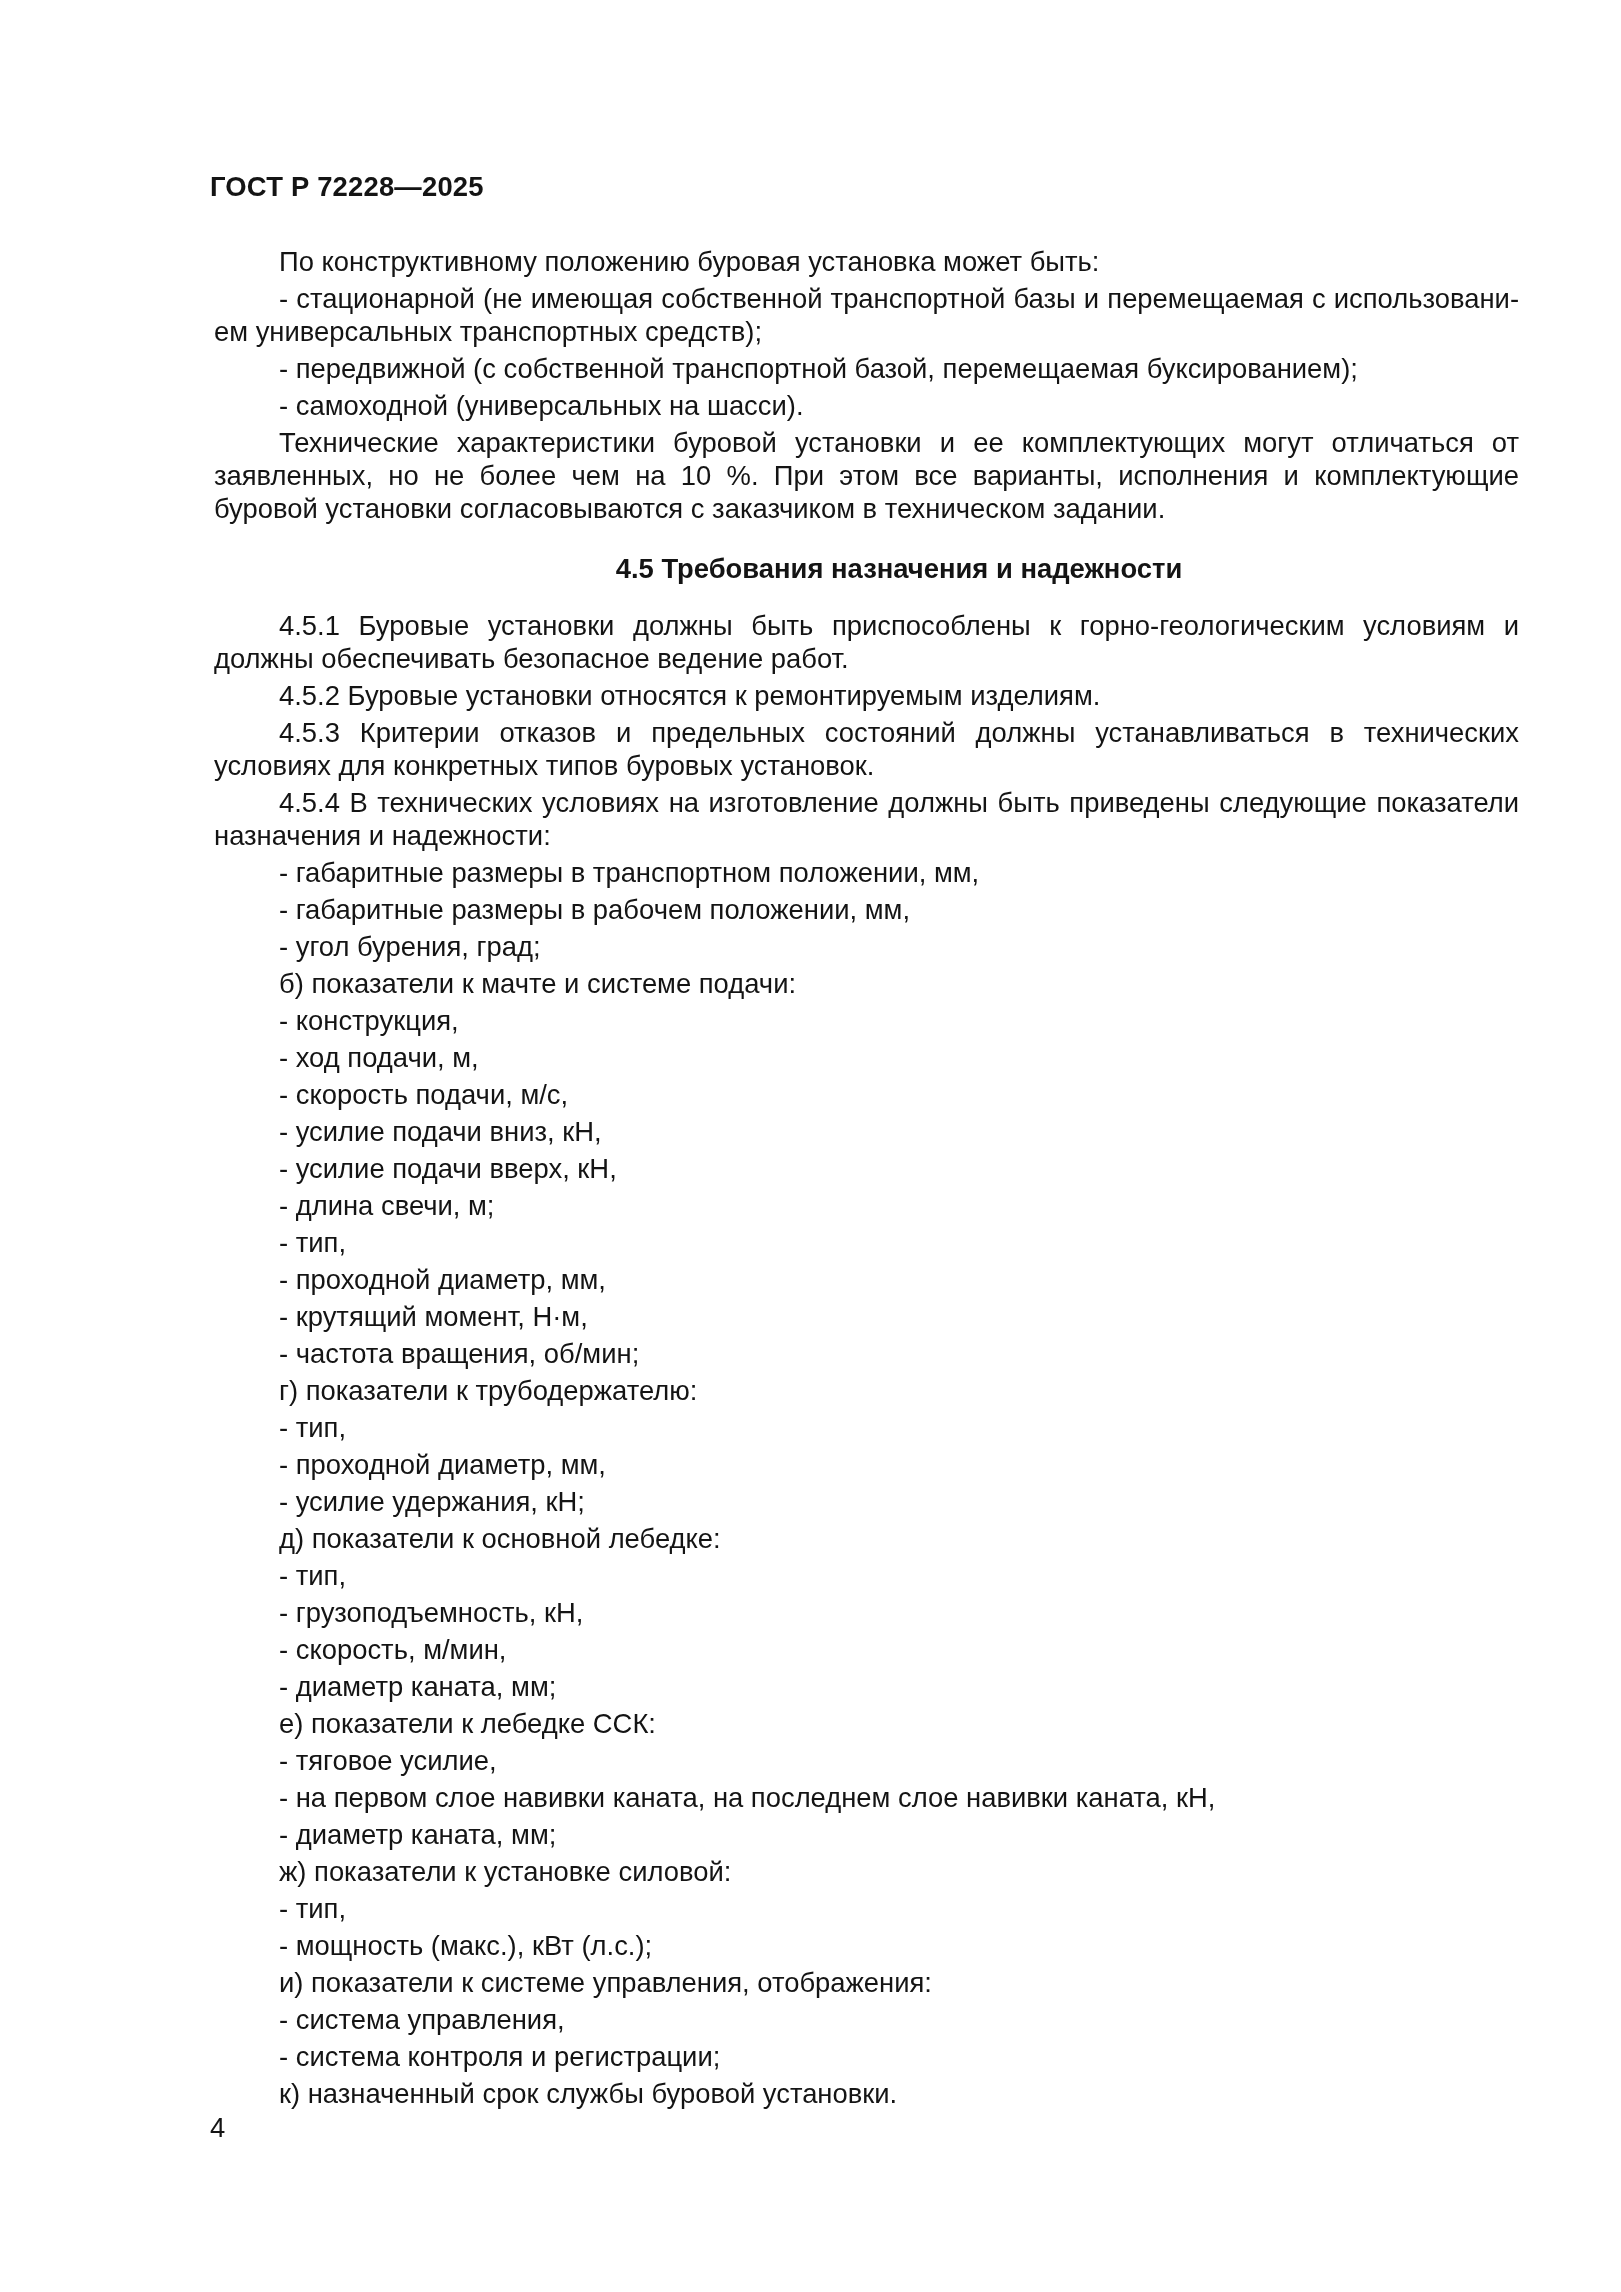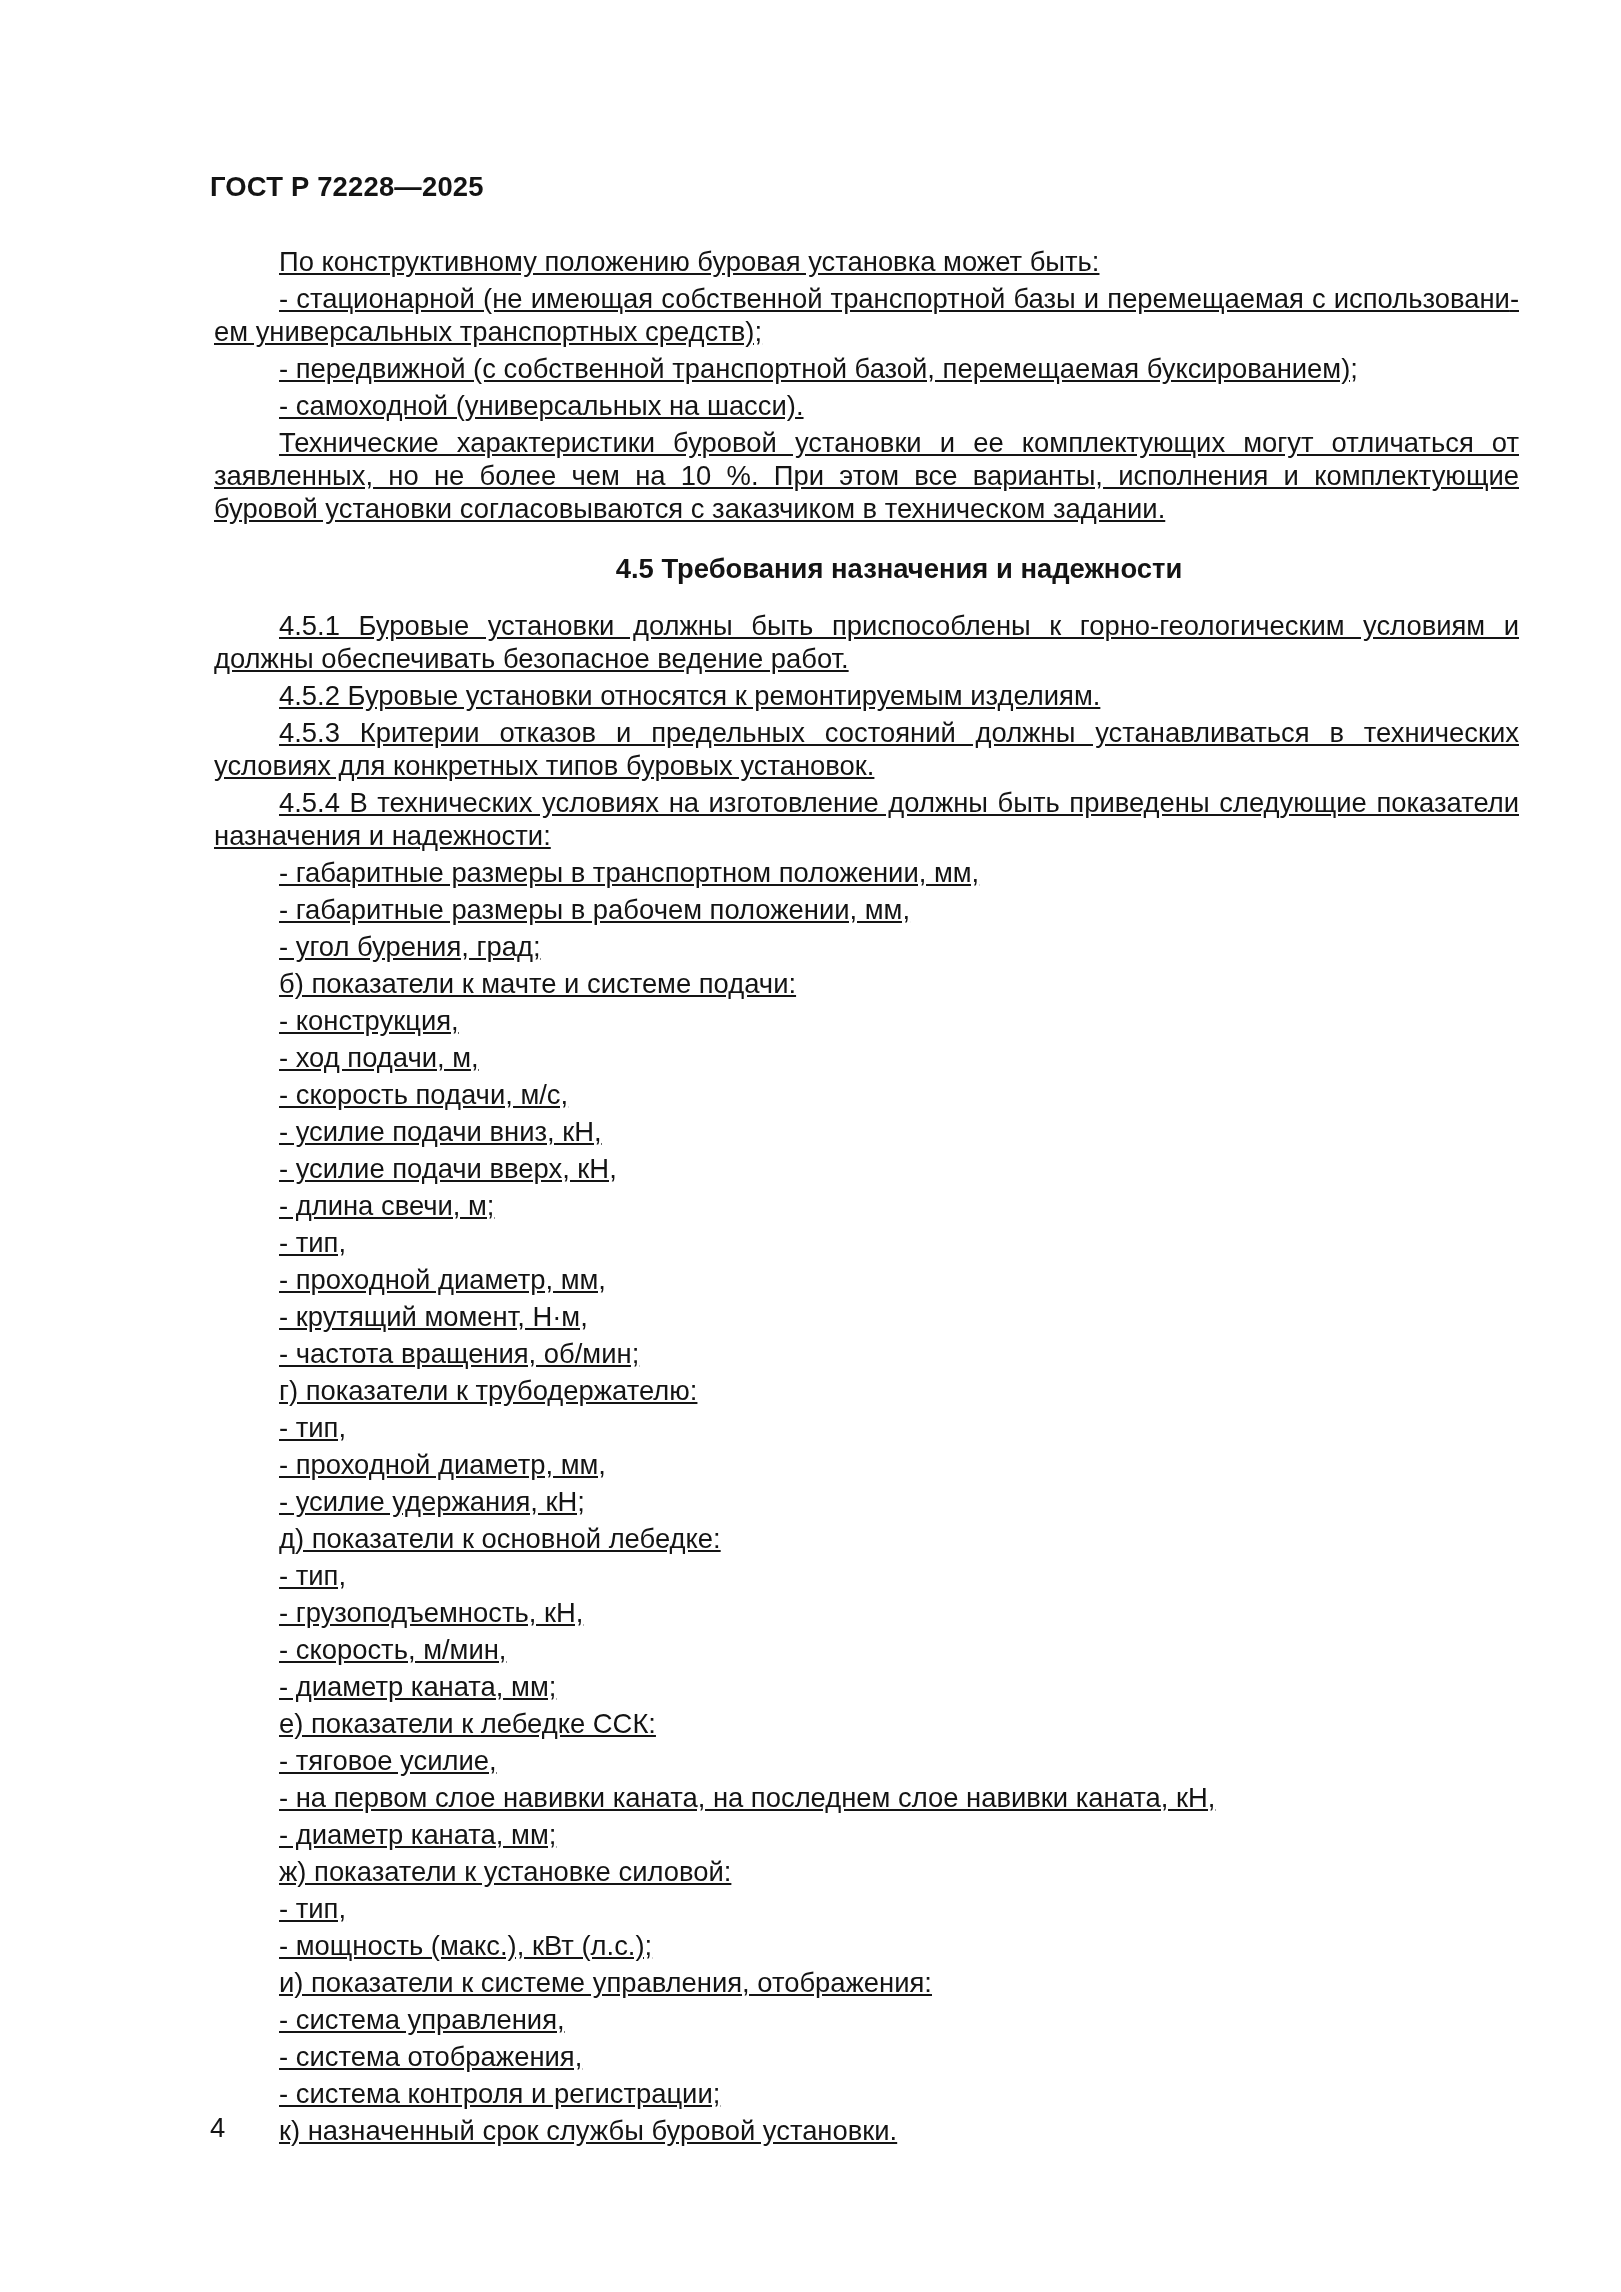--- a/index.html
+++ b/index.html
@@ -27,21 +27,20 @@
     top: 225px;
     left: 194px;
     width: 1313px;
     font-size: 27.4px;
     line-height: 33px;
   }
   .content p.p {
     text-align: justify;
     text-indent: 65px;
     hyphens: manual;
-    text-decoration: underline;
   }
   .content h2.h2 {
     font-size: 27.4px;
     font-weight: bold;
     text-indent: 65px;
     margin: 27.4px 0 23.5px 0;
     line-height: 33px;
     text-align: center;
   }
   .page-number {
@@ -94,20 +93,19 @@
       <p class="p">- диаметр каната, мм;</p>
       <p class="p">е) показатели к лебедке ССК:</p>
       <p class="p">- тяговое усилие,</p>
       <p class="p">- на первом слое навивки каната, на последнем слое навивки каната, кН,</p>
       <p class="p">- диаметр каната, мм;</p>
       <p class="p">ж) показатели к установке силовой:</p>
       <p class="p">- тип,</p>
       <p class="p">- мощность (макс.), кВт (л.с.);</p>
       <p class="p">и) показатели к системе управления, отображения:</p>
       <p class="p">- система управления,</p>
-      <p class="p">- система отображения,</p>
       <p class="p">- система контроля и регистрации;</p>
       <p class="p">к) назначенный срок службы буровой установки.</p>
     </div>
 
   <div class="page-number">4</div>
 </div>
 
 
 </body></html>

